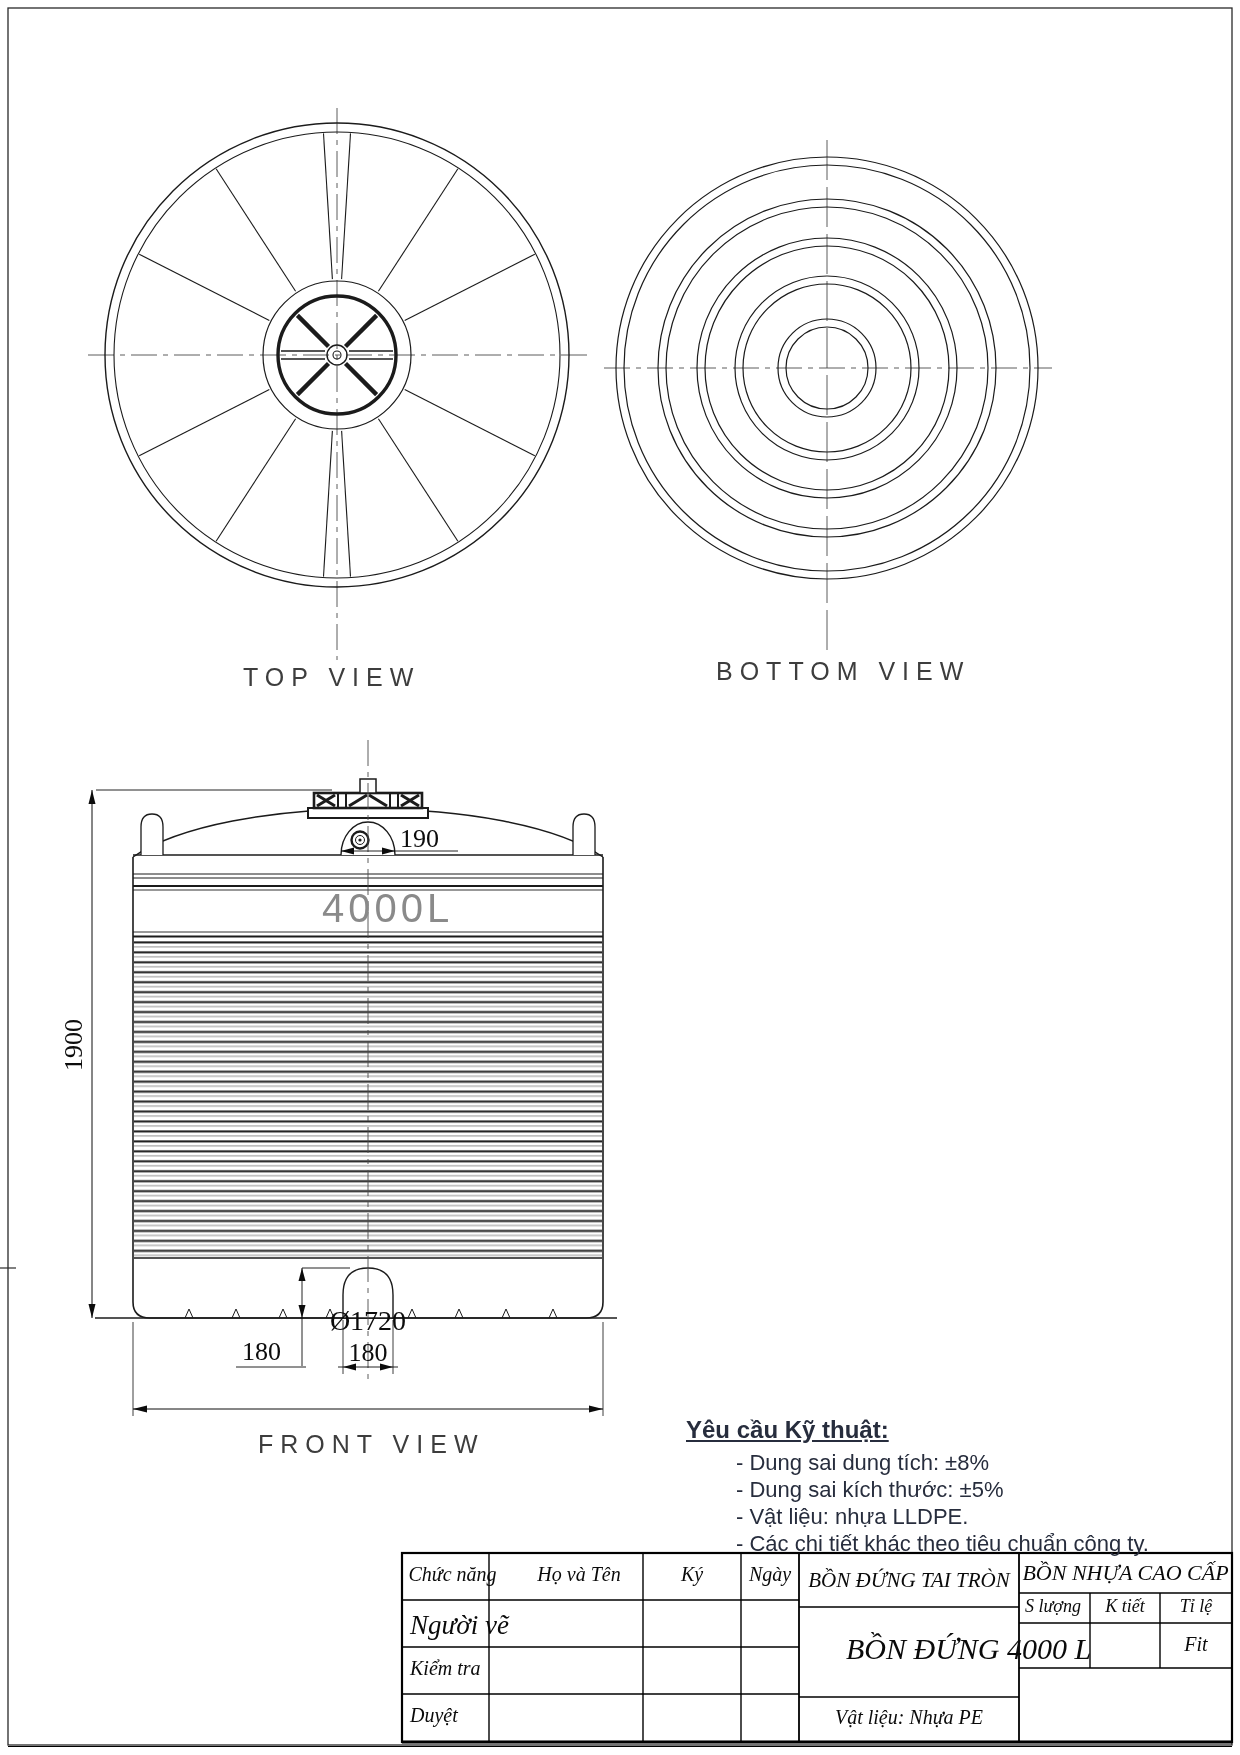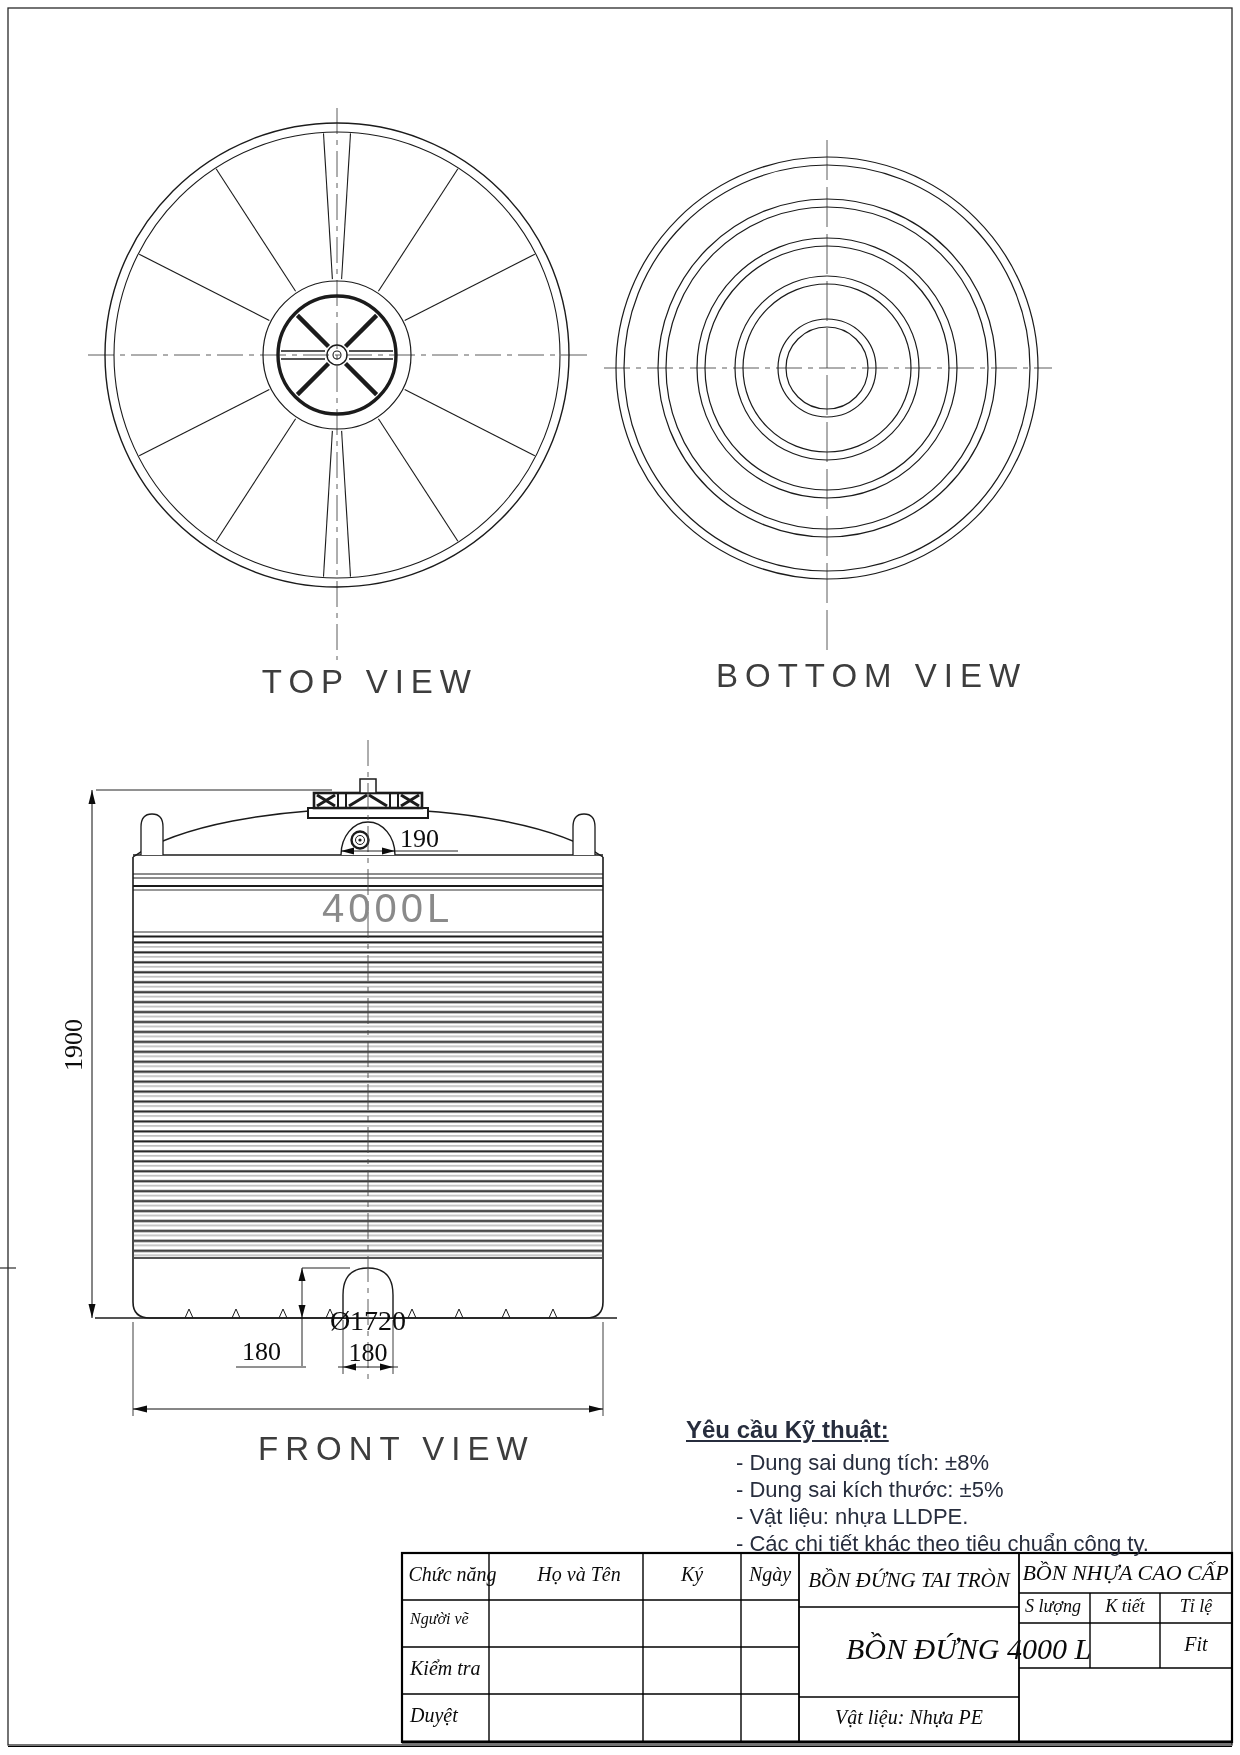--- a/index.html
+++ b/index.html
@@ -1,21 +1,21 @@
 <!DOCTYPE html>
 <html><head>
 <meta charset="utf-8">
 <style>
   html,body{margin:0;padding:0;background:#ffffff;}
   #page{position:relative;width:1240px;height:1755px;background:#ffffff;overflow:hidden;
         font-family:"Liberation Sans",sans-serif;}
   svg{position:absolute;left:0;top:0;}
   .txt{position:absolute;color:#111;white-space:nowrap;}
-  .cadlbl{font-family:"Liberation Sans",sans-serif;font-size:33px;letter-spacing:7px;
-          color:#3d3d3d;text-align:right;}
+  .cadlbl{font-family:"Liberation Sans",sans-serif;font-size:25px;letter-spacing:7px;
+          color:#3d3d3d;text-align:left;}
   .dim{font-family:"Liberation Serif",serif;font-size:26px;color:#0c0c0c;}
   .dim-big{font-family:"Liberation Serif",serif;font-size:28px;color:#0c0c0c;text-align:center;}
   .cap{font-family:"Liberation Sans",sans-serif;font-size:40px;letter-spacing:4px;color:#8a8a8a;}
   .rot90{transform:rotate(-90deg);transform-origin:center center;text-align:center;}
   .tech{position:absolute;left:686px;top:1416px;width:560px;color:#272d3d;}
   .tech-title{font-size:24px;font-weight:bold;text-decoration:underline;margin:0 0 5px 0;}
   .tech-item{font-size:22px;line-height:27px;padding-left:50px;}
   .tbl-txt{font-family:"Liberation Serif",serif;font-style:italic;color:#0a0a0a;}
   .ctr{text-align:center;}
 </style>
@@ -229,21 +229,21 @@
   <div class="tech-item">- Dung sai kích thước: ±5%</div>
   <div class="tech-item">- Vật liệu: nhựa LLDPE.</div>
   <div class="tech-item">- Các chi tiết khác theo tiêu chuẩn công ty.</div>
 </div>
 
 <div class="txt tbl-txt ctr" style="left:402px;top:1563px;width:101px;font-size:20px;">Chức năng</div>
 <div class="txt tbl-txt ctr" style="left:489px;top:1563px;width:180px;font-size:20px;">Họ và Tên</div>
 <div class="txt tbl-txt ctr" style="left:643px;top:1563px;width:98px;font-size:20px;">Ký</div>
 <div class="txt tbl-txt ctr" style="left:741px;top:1563px;width:58px;font-size:20px;">Ngày</div>
 
-<div class="txt tbl-txt" style="left:410px;top:1610px;font-size:16px;font-family:Liberation Serif, serif;">Người vẽ</div>
+<div class="txt tbl-txt" style="left:410px;top:1610px;font-size:27px;font-family:Liberation Serif, serif;">Người vẽ</div>
 <div class="txt tbl-txt" style="left:410px;top:1657px;font-size:20px;">Kiểm tra</div>
 <div class="txt tbl-txt" style="left:410px;top:1704px;font-size:20px;">Duyệt</div>
 
 <div class="txt tbl-txt ctr" style="left:799px;top:1568px;width:220px;font-size:21px;">BỒN ĐỨNG TAI TRÒN</div>
 <div class="txt tbl-txt ctr" style="left:802px;top:1632px;width:220px;font-size:30px;padding-left:44px;">BỒN  ĐỨNG 4000 L</div>
 <div class="txt tbl-txt ctr" style="left:799px;top:1706px;width:220px;font-size:20px;">Vật liệu: Nhựa PE</div>
 
 <div class="txt tbl-txt ctr" style="left:1019px;top:1560px;width:213px;font-size:22px;">BỒN NHỰA CAO CẤP</div>
 <div class="txt tbl-txt ctr" style="left:1019px;top:1596px;width:68px;font-size:18px;">S lượng</div>
 <div class="txt tbl-txt ctr" style="left:1090px;top:1596px;width:70px;font-size:18px;">K tiết</div>

